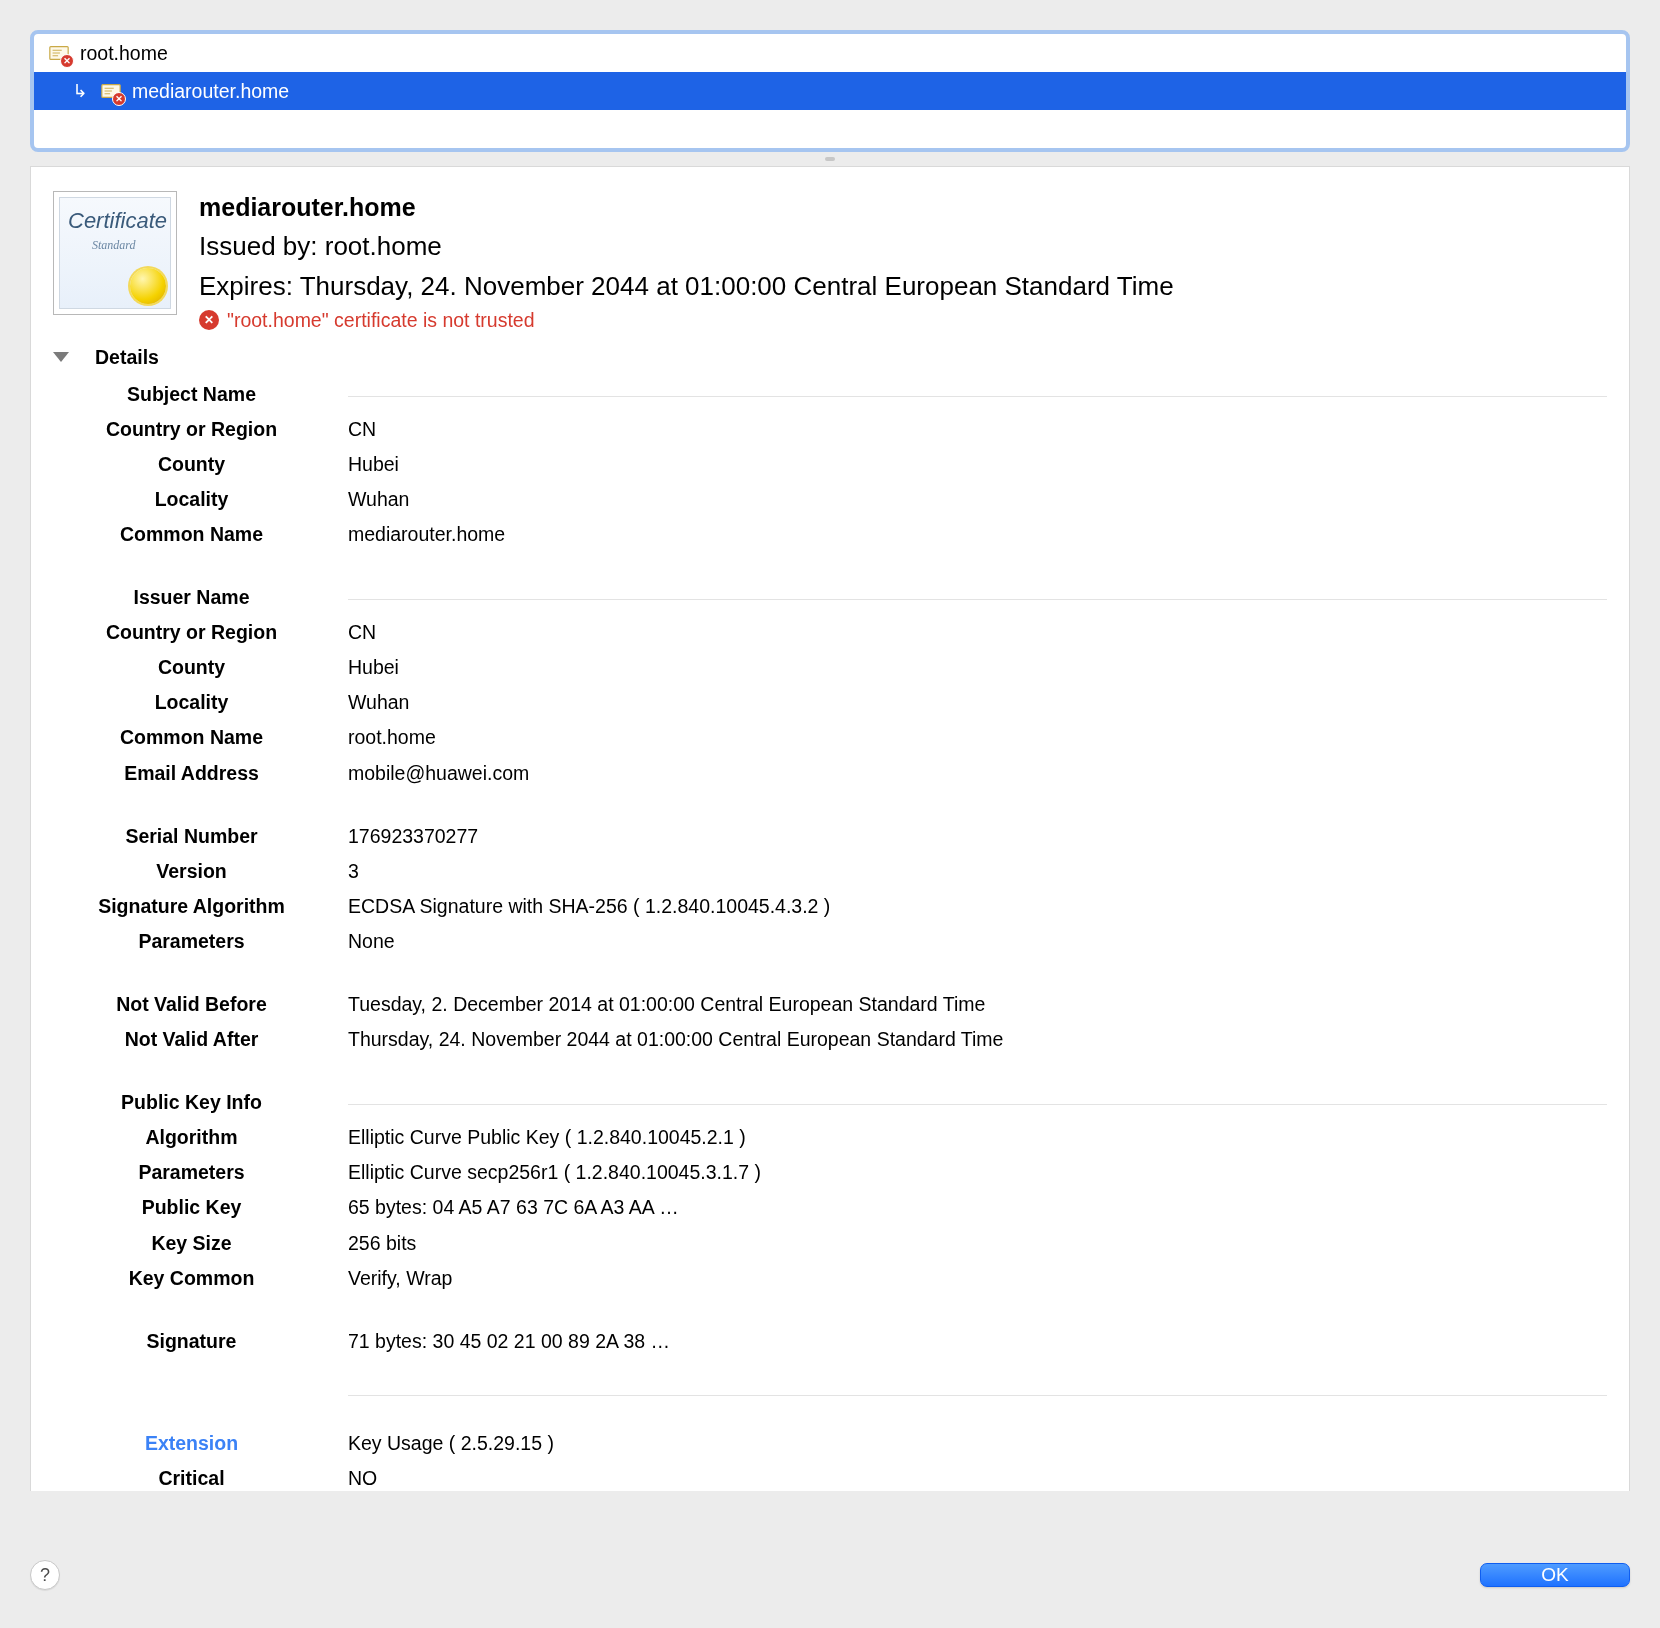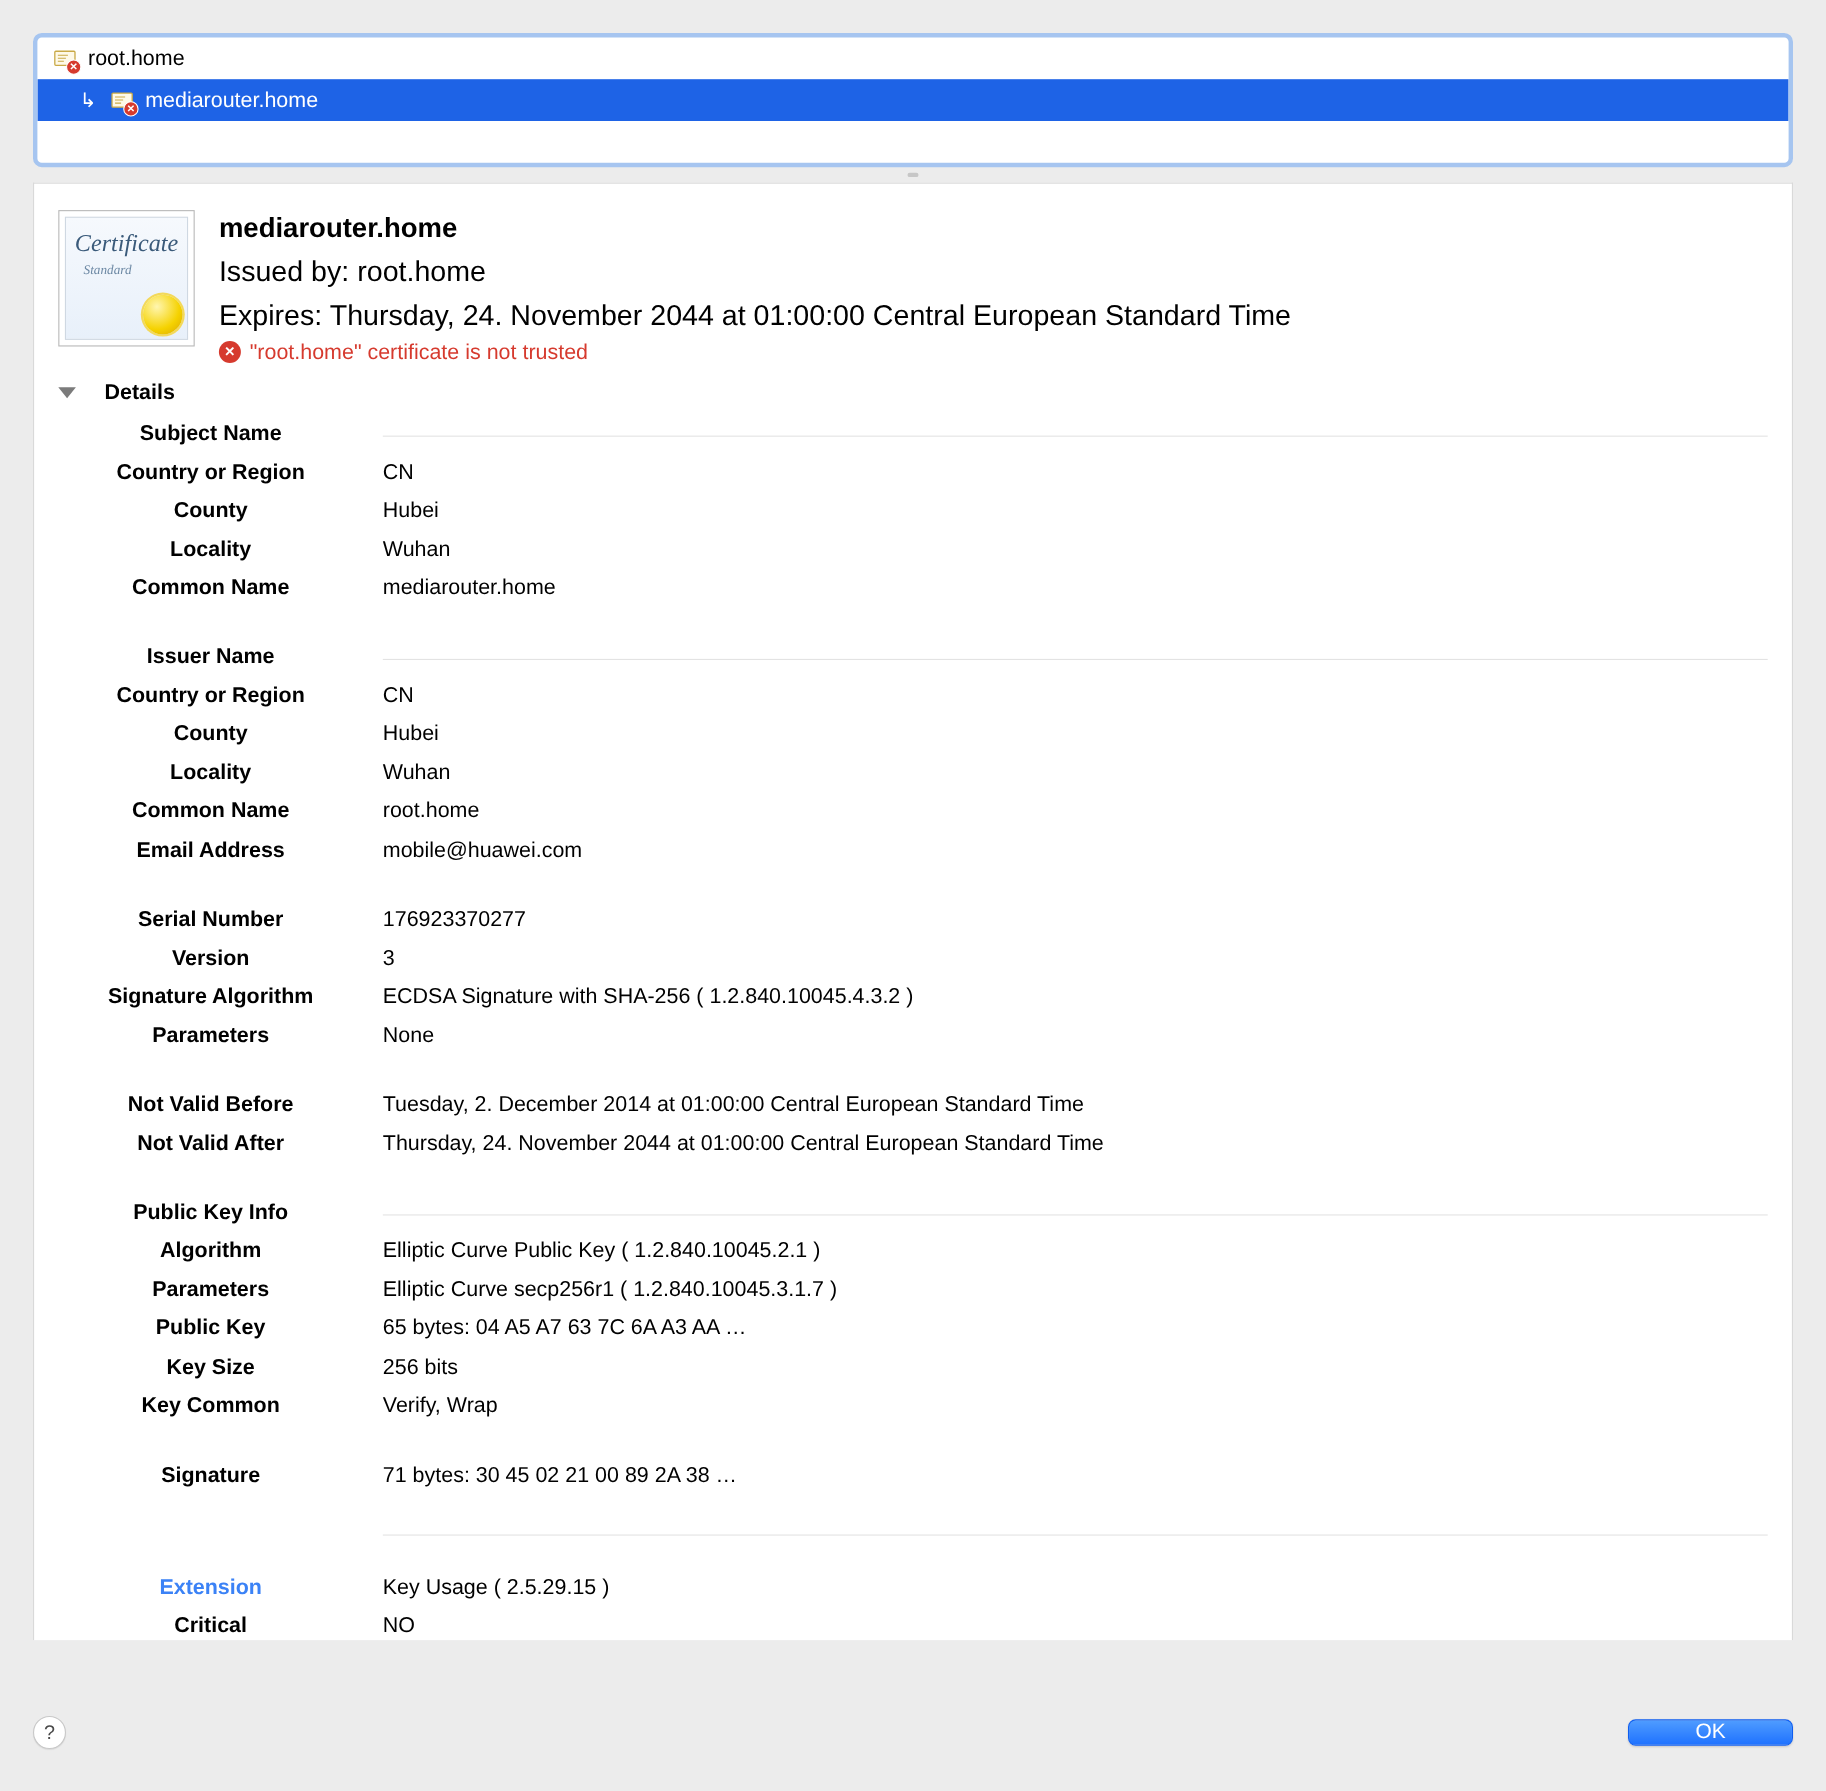--- a/index.html
+++ b/index.html
@@ -97,27 +97,27 @@
   .big-cert-inner {
     width: 100%;
     height: 100%;
     background: linear-gradient(180deg,#f6f9fd 0%, #e8f0fa 100%);
     border: 1px solid #cfd8e2;
     position: relative;
     overflow: hidden;
   }
   .big-cert-inner .ctext {
     position: absolute; top: 10px; left: 8px;
-    font-family: Liberation Serif, serif;
+    font-family: Liberation Sans, sans-serif;
     font-size: 22px;
     color: #3a5a7a;
     font-style: italic;
   }
   .big-cert-inner .csub {
-    position: absolute; top: 40px; left: 16px;
+    position: absolute; top: 40px; left: 32px;
     font-family: "Snell Roundhand", cursive;
     font-size: 12px;
     color: #6b87a3;
     font-style: italic;
   }
   .big-cert-inner .seal {
     position: absolute;
     right: 4px; bottom: 4px;
     width: 36px; height: 36px;
     border-radius: 50%;

